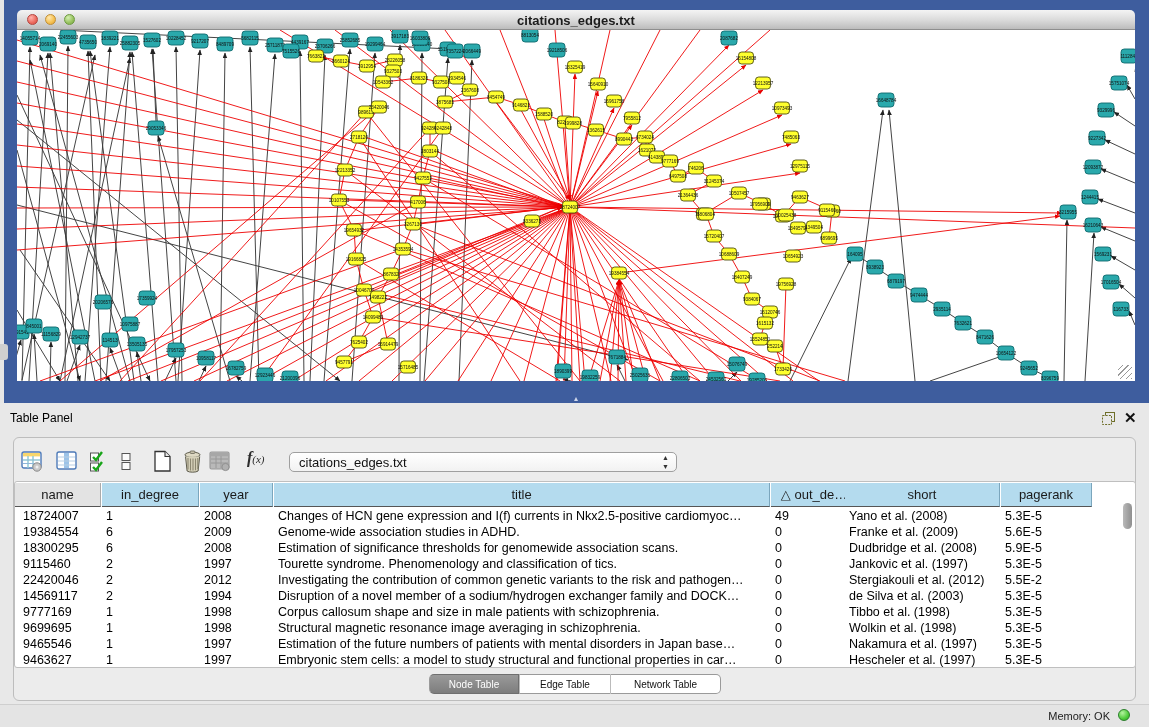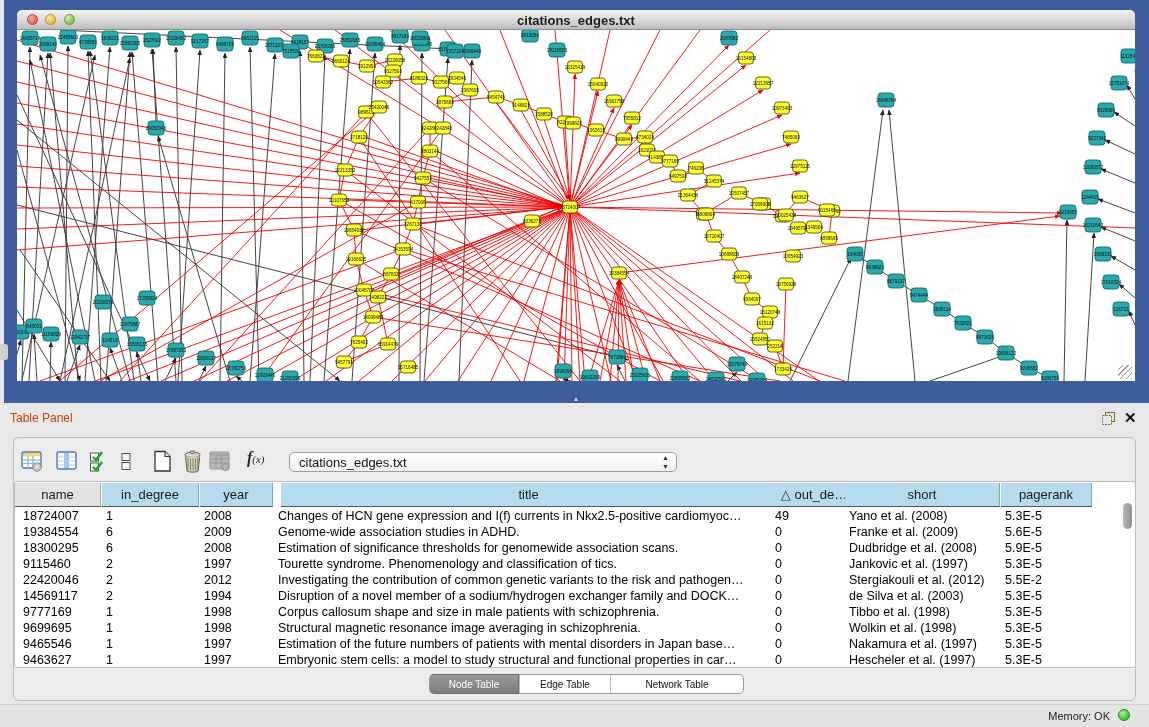--- a/index.html
+++ b/index.html
@@ -14,40 +14,40 @@
 #tl2{left:28px;background:radial-gradient(circle at 35% 30%,#ffe9b0,#f5bf4f 60%,#dfa33b);border:0.5px solid #c08e35}
 #tl3{left:47px;background:radial-gradient(circle at 35% 30%,#d4f0b2,#97c15e 60%,#79a948);border:0.5px solid #6d9a40}
 #title{position:absolute;left:0;top:3px;width:100%;text-align:center;font-size:13px;color:#1c1c1c;font-weight:700}
 #canvas{position:absolute;left:0;top:20px;width:1118px;height:351px;background:#fff;overflow:hidden}
 line.r{stroke:#ee0000;stroke-width:0.9}
 line.b{stroke:#3a3a3a;stroke-width:0.95}
 text.nl{font-size:4.6px;fill:#111;text-anchor:middle;font-family:"Liberation Sans",sans-serif}
 #grip{position:absolute;right:3px;bottom:2px;width:14px;height:14px;
  background:repeating-linear-gradient(135deg,transparent,transparent 3px,#999 3px,#999 4px)}
 #panel{position:absolute;left:0;top:403px;width:1149px;height:324px;background:#e8e8e8}
-#ptitle{position:absolute;left:10px;top:411px;font-size:12px;color:#c2410c}
+#ptitle{position:absolute;left:10px;top:411px;font-size:12px;color:#000000}
 #pfloat{position:absolute;left:1102px;top:412px;width:13px;height:13px}
 #pclose{position:absolute;left:1124px;top:409px;font-size:15px;color:#111;font-weight:700}
 #inner{position:absolute;left:13px;top:437px;width:1123px;height:264px;background:#ececec;border:1px solid #bdbdbd;border-radius:6px}
 .ico{position:absolute;top:450px}
 #combo{position:absolute;left:289px;top:452px;width:388px;height:20px;background:linear-gradient(#ffffff,#f2f2f2);
  border:1px solid #9f9f9f;border-radius:5px;font-size:13px;color:#111;line-height:19px;padding-left:9px}
 #combo .ud{position:absolute;right:7px;top:1px;font-size:7px;color:#333;line-height:8.5px;text-align:center}
 #tblwrap{position:absolute;left:14px;top:481px;width:1122px;height:187px;background:#fff;border:1px solid #bfbfbf;border-radius:3px;overflow:hidden}
 .hcell{position:absolute;top:1px;height:24px;background:#b4dbee;border-right:1px solid #7ba6bd;
  font-size:13px;color:#1a1a1a;text-align:center;line-height:24px;border-bottom:1px solid #555}
 .trow{position:absolute;left:0;width:1100px;height:16px;font-size:12.5px;color:#000;line-height:16px}
 #vsb{position:absolute;left:1122px;top:503px;width:12px;height:164px}
 #vthumb{position:absolute;left:1px;top:0px;width:9px;height:26px;background:linear-gradient(90deg,#b9b9b9,#8f8f8f);border-radius:5px}
 #tabs{position:absolute;left:429px;top:674px;height:20px;display:flex;font-size:10px}
 .seg{height:20px;line-height:20px;text-align:center;background:#fff;border-top:1px solid #9a9a9a;border-bottom:1px solid #9a9a9a;color:#111}
 .seg.sel{background:linear-gradient(#9a9a9a,#7d7d7d);color:#fff;border:1px solid #6f6f6f}
 #seg1{width:90px;border-left:1px solid #9a9a9a;border-radius:5px 0 0 5px}
 #seg2{width:91px;border-left:1px solid #bbb}
-#seg3{width:134px;border-left:1px solid #bbb;border-right:1px solid #9a9a9a;border-radius:0 5px 5px 0}
+#seg3{width:111px;border-left:1px solid #bbb;border-right:1px solid #9a9a9a;border-radius:0 5px 5px 0}
 #status{position:absolute;left:0;top:704px;width:1149px;height:23px;background:#e4e4e4;border-top:1px solid #cfcfcf}
 #mem{position:absolute;right:39px;top:710px;font-size:11px;color:#222}
 #dot{position:absolute;right:19px;top:709px;width:12px;height:12px;border-radius:50%;
  background:radial-gradient(circle at 35% 30%,#b4f2a0,#4ecb3a 60%,#2fa32a);border:1px solid #2a7f2a}
 #collapse{position:absolute;left:570px;top:396px;width:12px;height:6px;color:#cdd6ea;font-size:8px;line-height:6px;text-align:center}
 </style></head>
 <body>
 <div id="root">
 <div id="desk"></div>
 <div id="sliver"></div>
@@ -671,21 +671,21 @@
       <rect x="2" y="3" width="17" height="3.2" fill="#a7a7a7"></rect>
       <path d="M2 9h17M2 13h17M7 6v12M12 6v12" stroke="#989898" stroke-width="1"></path>
       <circle cx="16.5" cy="17" r="3.6" fill="#b0b0b0" stroke="#909090"></circle>
     </svg>
   <div class="ico" style="left:247px;top:449px;position:absolute;font-size:16px;color:#2b2b2b"><i style="font-family:'Liberation Serif',serif;font-weight:700">f</i><i style="font-family:'Liberation Serif',serif;font-size:11px">(x)</i></div>
   <div id="combo">citations_edges.txt<span class="ud">▲<br>▼</span></div>
   <div id="tblwrap">
     <div class="hcell" style="left:0px;width:86px;background:#e3e3e3;border-right:1px solid #aaa">name</div>
     <div class="hcell" style="left:87px;width:97px">in_degree</div>
     <div class="hcell" style="left:185px;width:73px">year</div>
-    <div class="hcell" style="left:266px;width:496px">title</div>
+    <div class="hcell" style="left:259px;width:496px">title</div>
     <div class="hcell" style="left:756px;width:87px">△ out_de…</div>
     <div class="hcell" style="left:830px;width:155px">short</div>
     <div class="hcell" style="left:986px;width:91px">pagerank</div>
     <div class="trow" style="top:26px">
         <div style="position:absolute;left:8px;top:0;">18724007</div>
         <div style="position:absolute;left:91px;top:0;">1</div>
         <div style="position:absolute;left:189px;top:0;">2008</div>
         <div style="position:absolute;left:263px;top:0;">Changes of HCN gene expression and I(f) currents in Nkx2.5-positive cardiomyoc…</div>
         <div style="position:absolute;left:760px;top:0;">49</div>
         <div style="position:absolute;left:834px;top:0;">Yano et al. (2008)</div>

